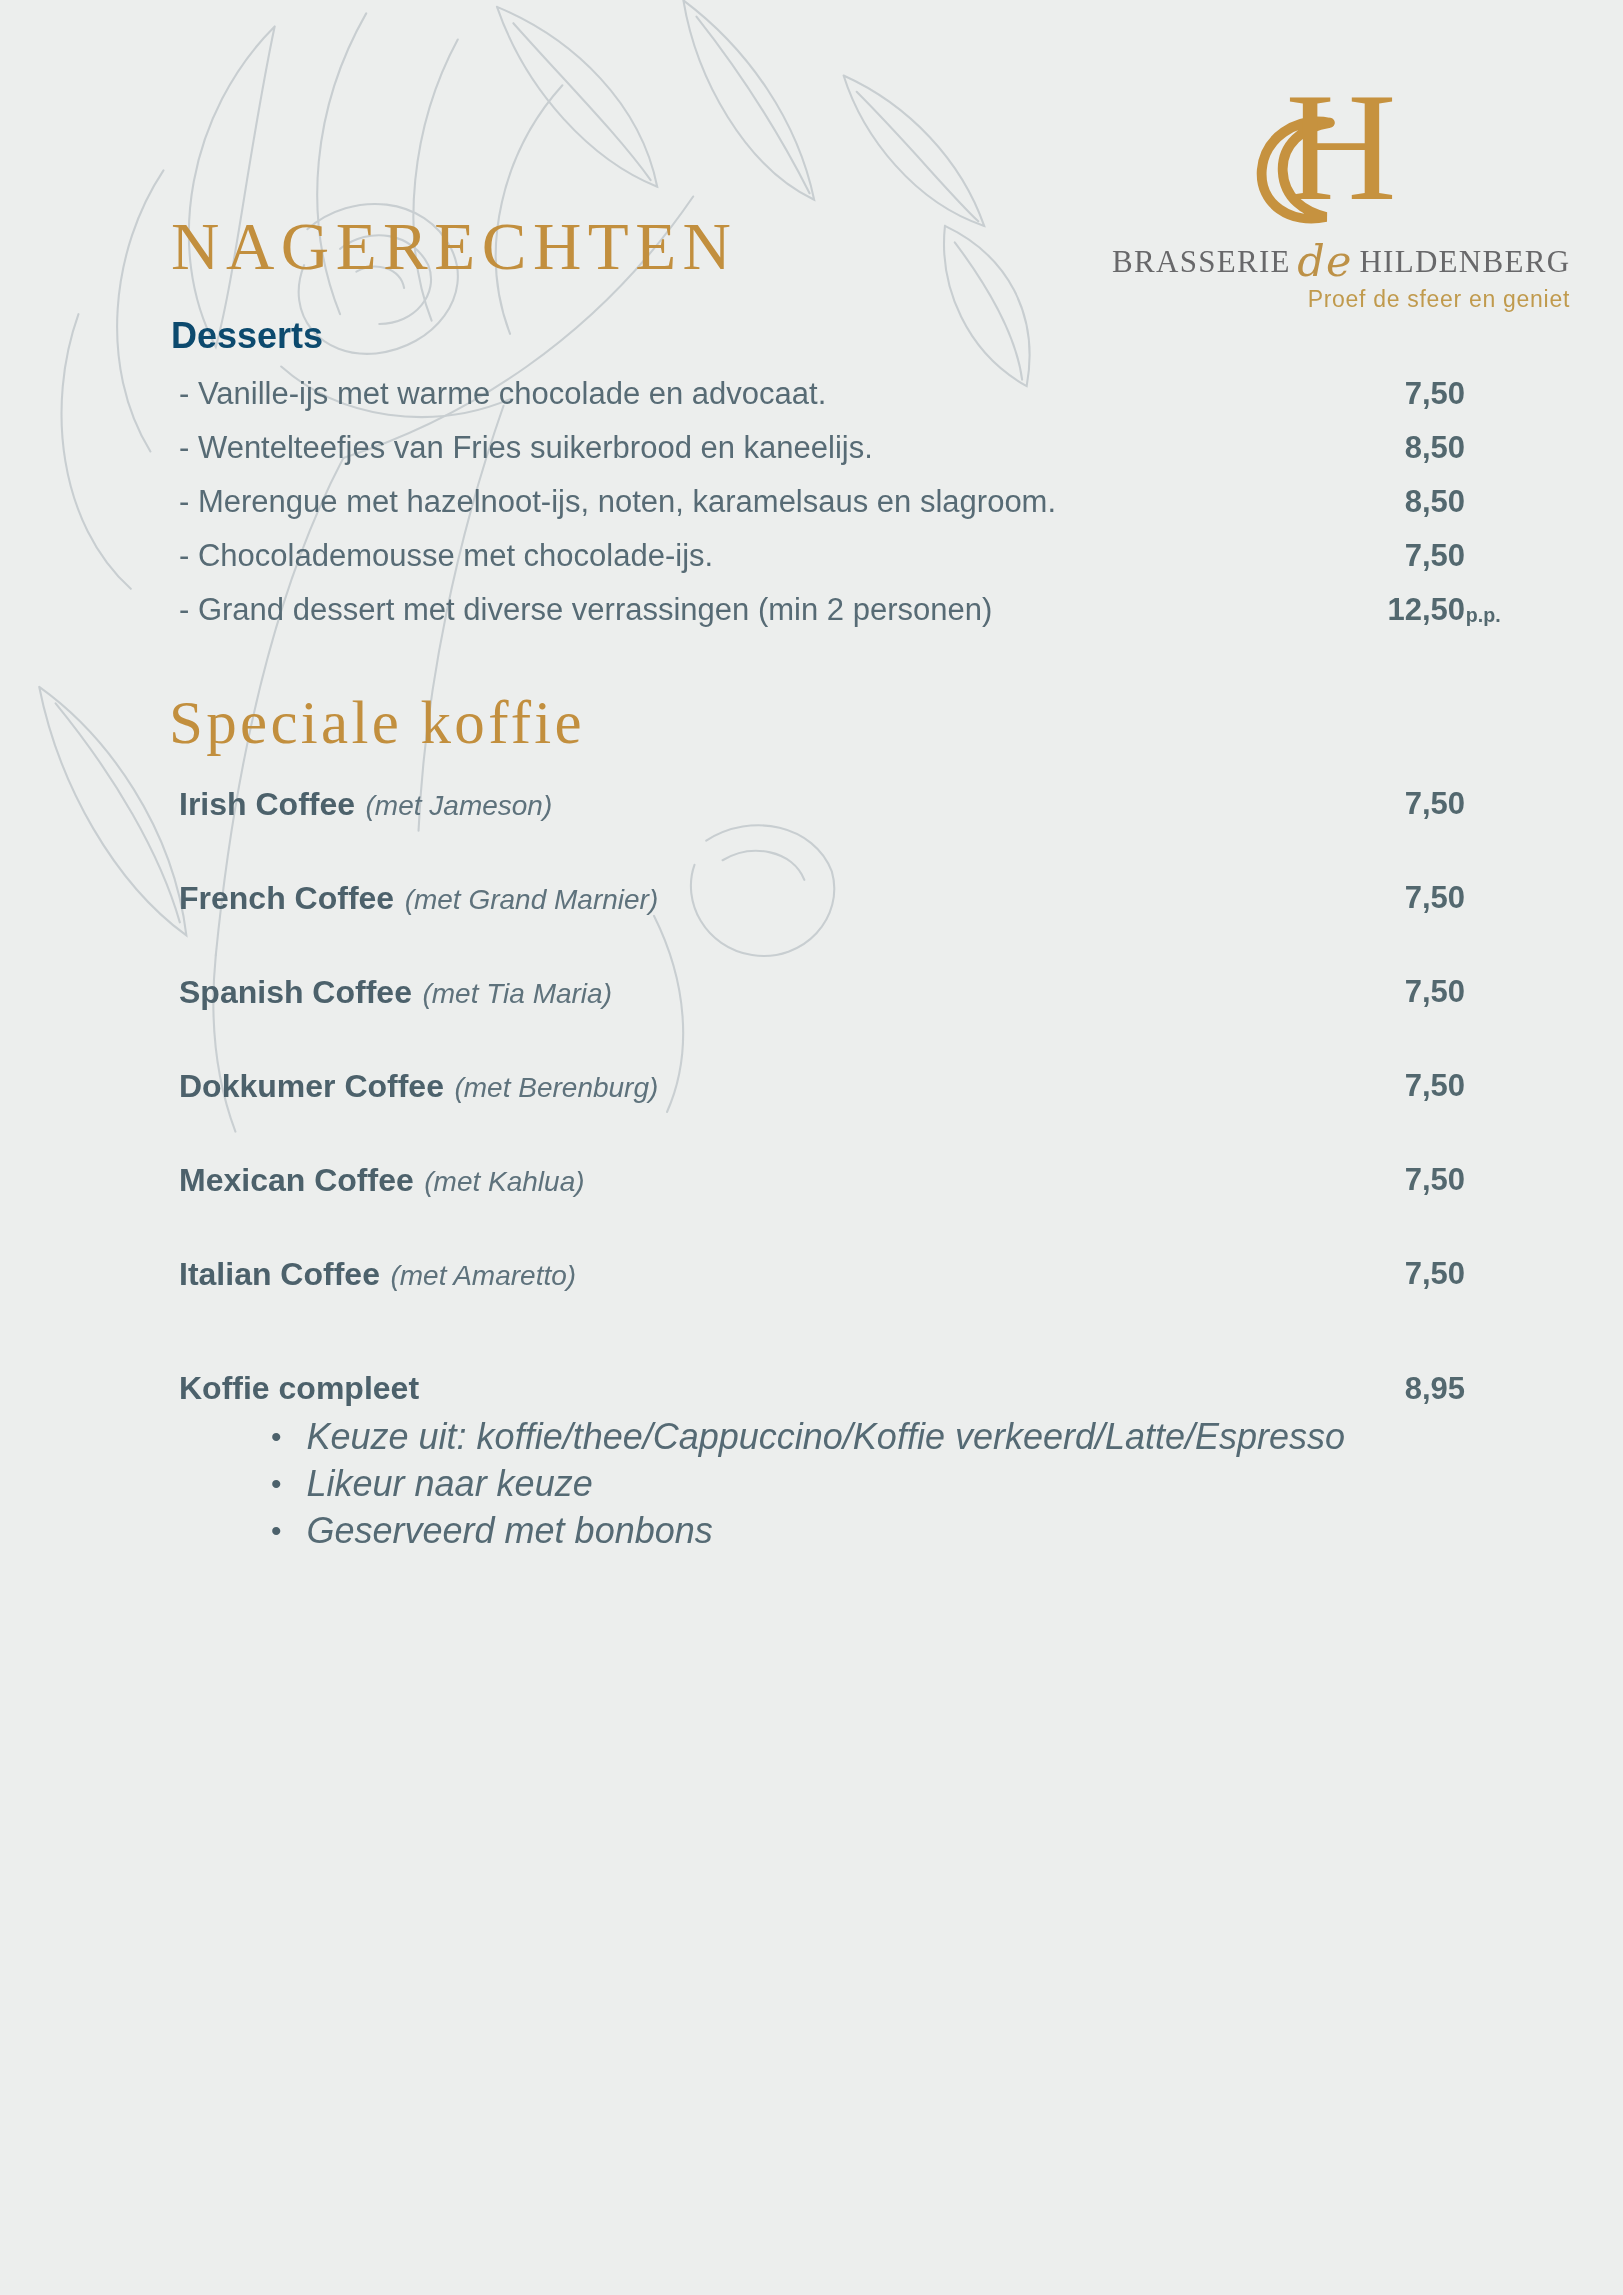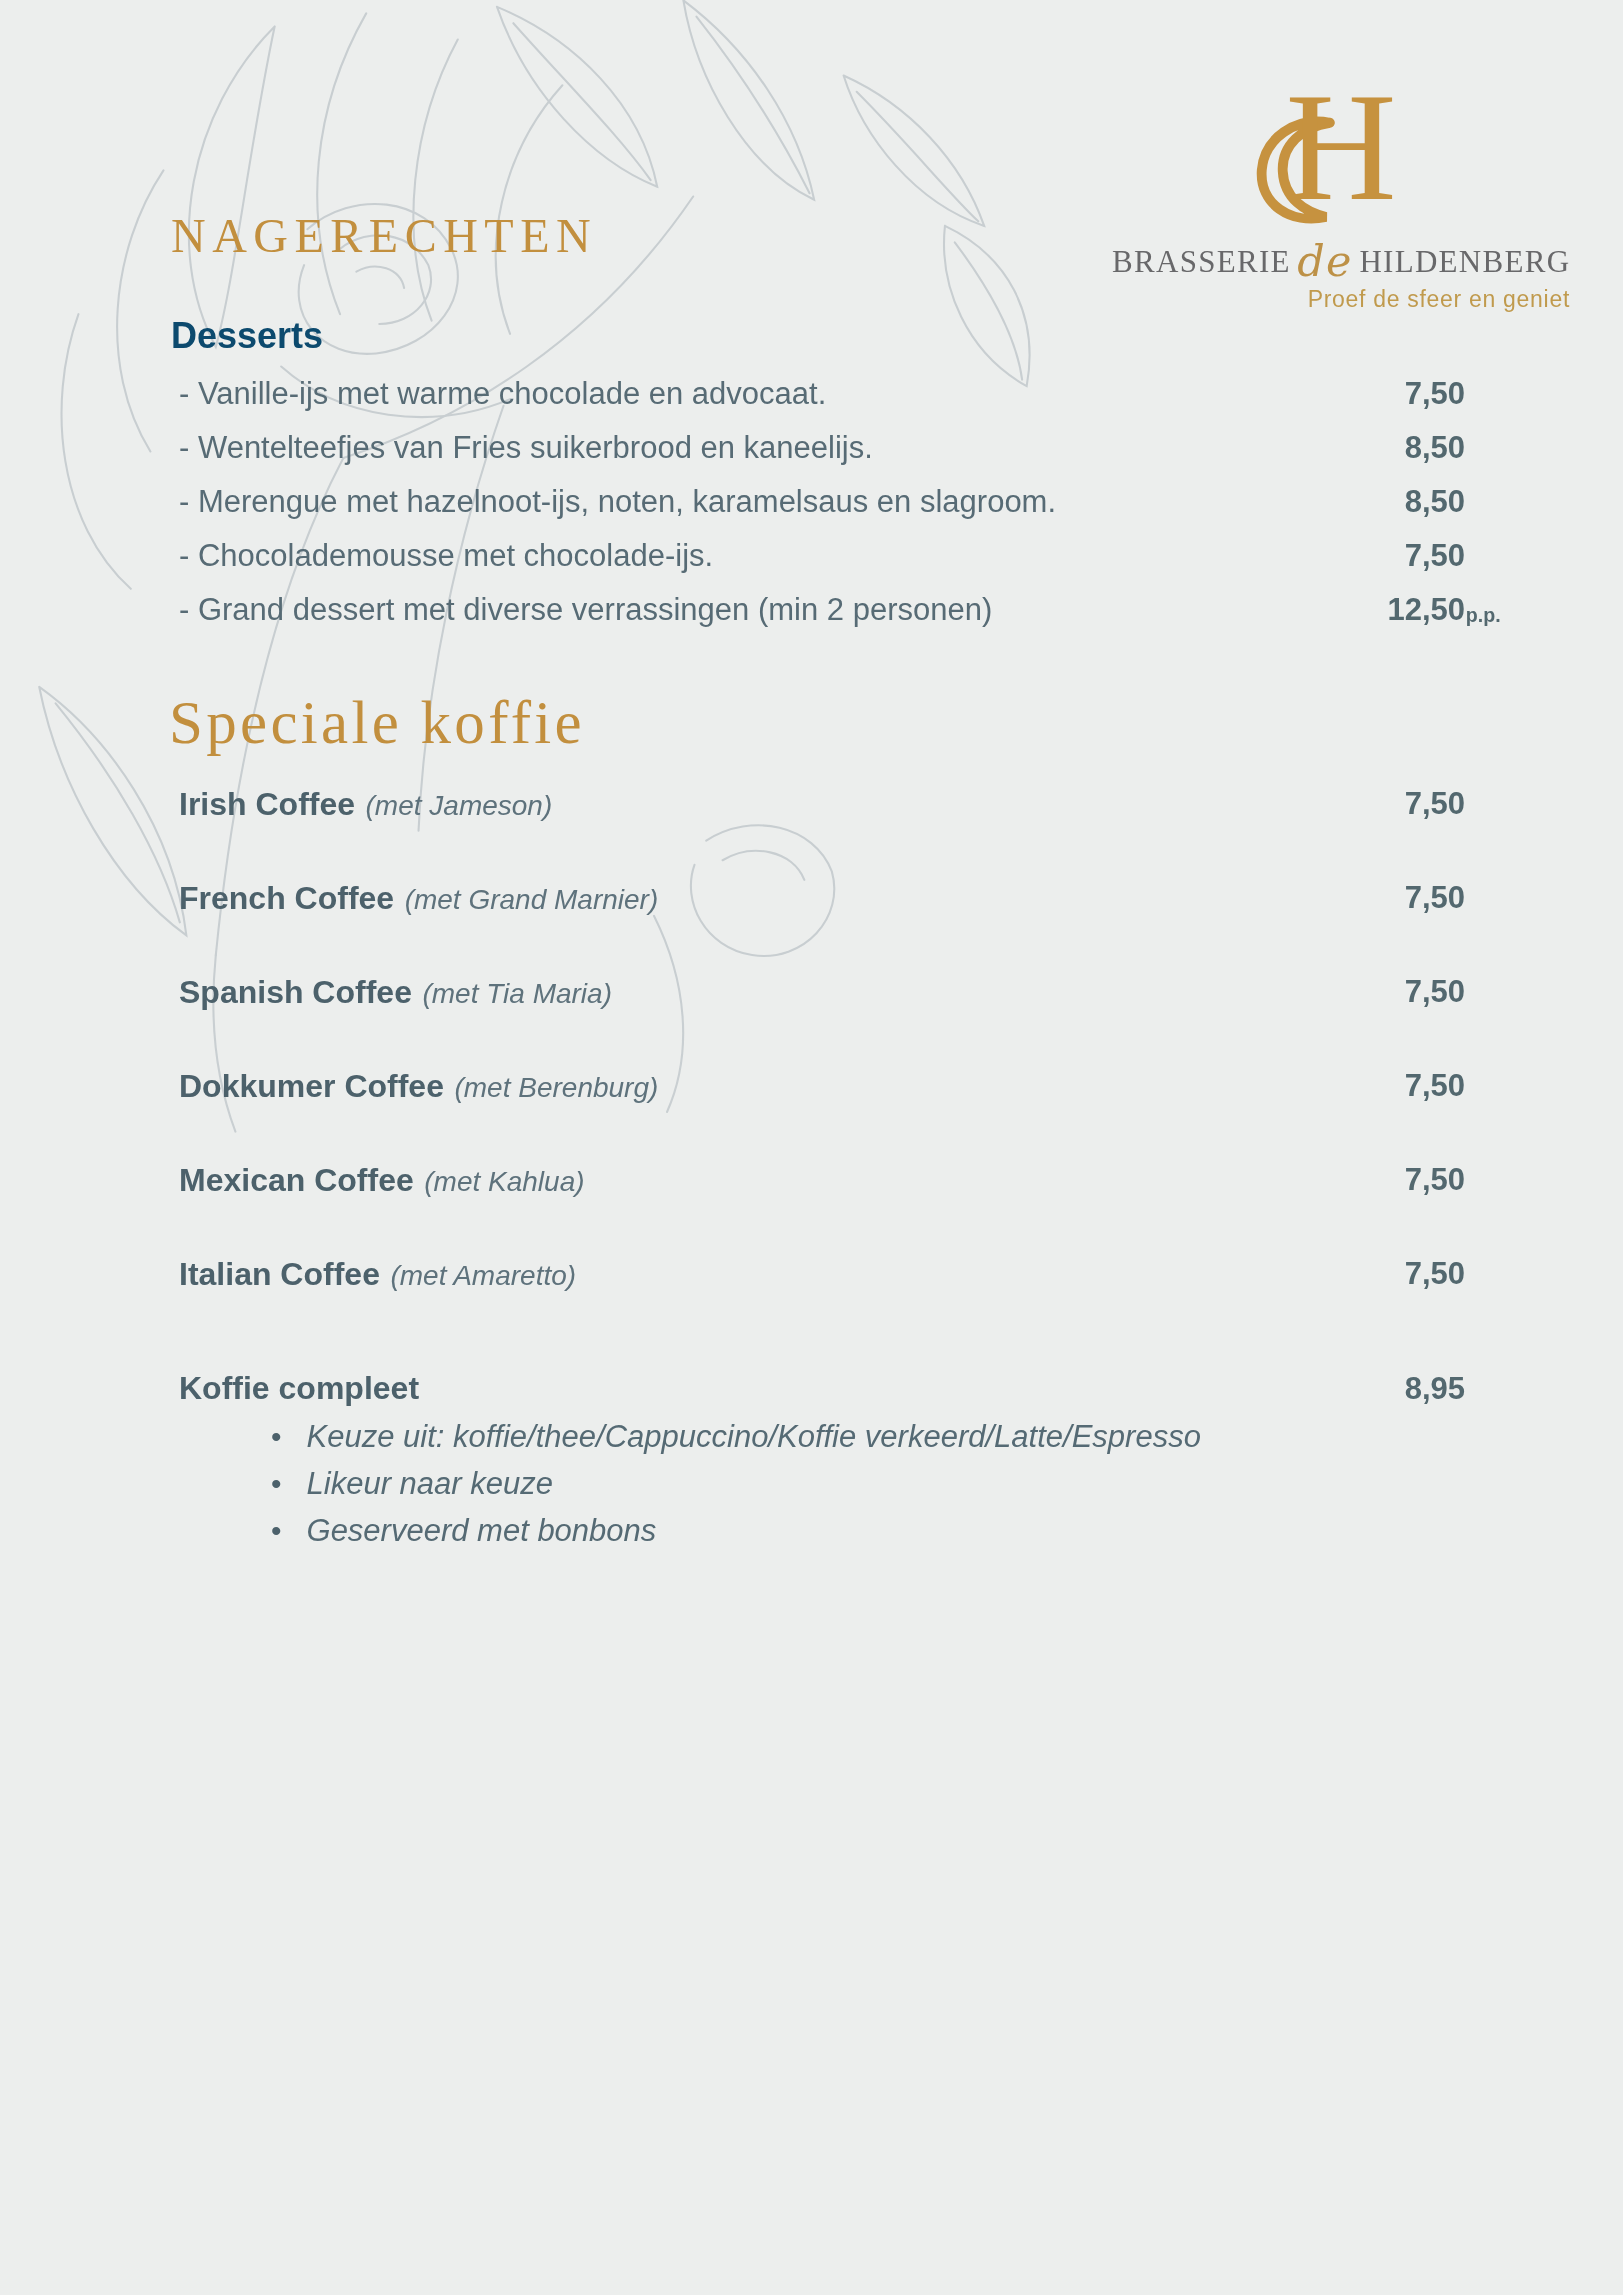--- a/index.html
+++ b/index.html
@@ -29,21 +29,21 @@
     margin:0 6.5px;position:relative;top:3.9px;
   }
   .tagline{
     margin-top:3.9px;
     font-size:23px;letter-spacing:0.7px;color:#c09a4d;text-align:right;
   }
   
   .title-main{
     position:absolute;left:171px;top:208px;
     font-family:"Liberation Serif",serif;
-    font-size:48px;letter-spacing:6.5px;
+    font-size:67px;letter-spacing:6.5px;
     color:#c28f3e;white-space:nowrap;
   }
   .title-koffie{
     position:absolute;left:169px;top:688px;
     font-family:"Liberation Serif",serif;
     font-size:61px;letter-spacing:3.3px;
     color:#c28f3e;white-space:nowrap;
   }
   .subtitle{
     position:absolute;left:171px;top:315px;
@@ -58,21 +58,21 @@
   .pp{position:absolute;left:101%;bottom:1.3px;font-size:19.6px;font-weight:700;color:#53686f;}
   .coffee-rows{top:757px;}
   .coffee-rows .row{height:94px;}
   .cname{font-size:32px;font-weight:700;color:#4c616b;white-space:nowrap;}
   .cnote{font-size:28px;font-style:italic;font-weight:400;color:#5e727c;margin-left:10.5px;}
   .compleet-row{top:1369px;}
   .compleet-row .row{height:39px;}
   .bullets{
     position:absolute;left:271px;top:1413px;width:1112px;
     list-style:none;margin:0;padding:0;
-    font-size:31px;font-style:italic;color:#556a74;
+    font-size:36px;font-style:italic;color:#556a74;
   }
   .bullets li{height:47px;display:flex;align-items:center;}
   .bullets li::before{
     content:"\2022";
     font-style:normal;font-size:30px;color:#4c616b;
     margin-right:25px;
   }
 </style>
 </head>
 <body>

